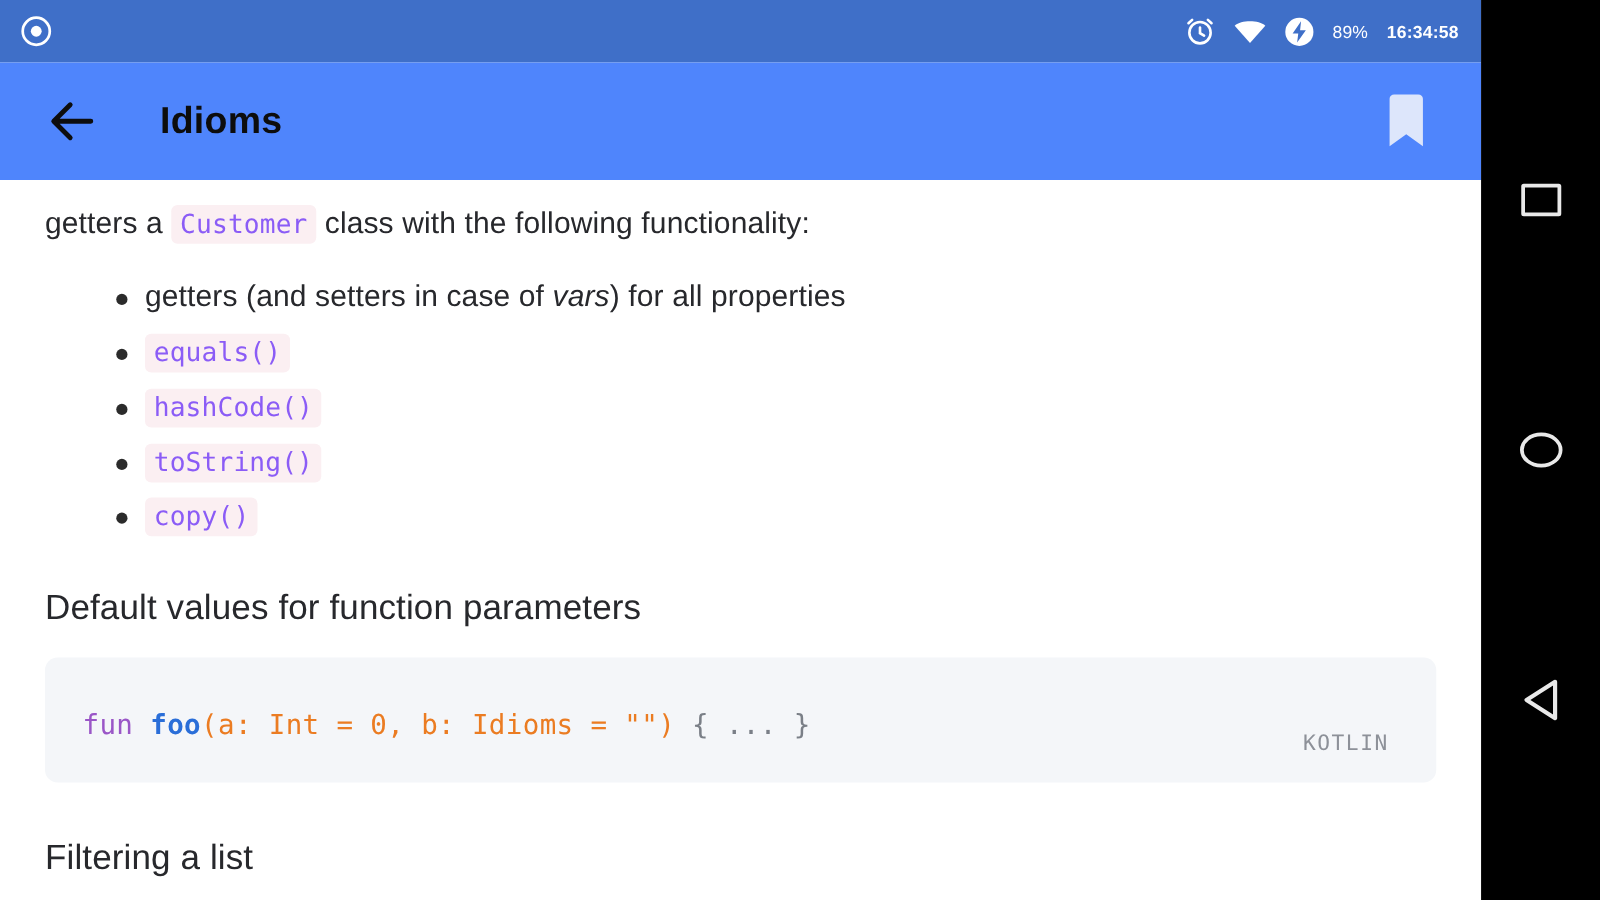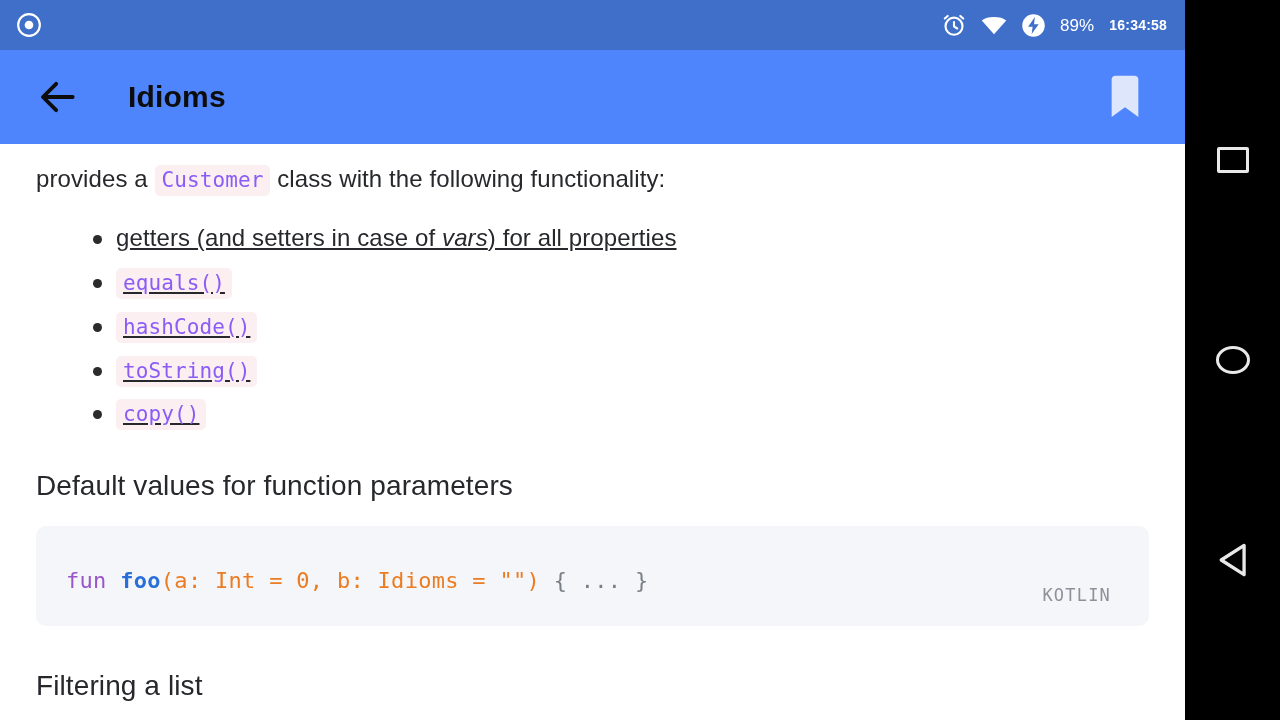--- a/index.html
+++ b/index.html
@@ -32,21 +32,21 @@
     padding:0 18px 0 16px;
   }
   .status-left { display:flex; align-items:center; }
   .status-right {
     margin-left:auto;
     display:flex; align-items:center; gap:11px;
   }
   .rec-icon { width:26px; height:26px; display:block; }
   .sb-icon { display:block; }
   .battery-pct {
-    color:#ffffff; font-size:17px; font-weight:400;
+    color:#ffffff; font-size:14px; font-weight:400;
     letter-spacing:.1px; line-height:1;
     margin-left:2px;
   }
   .clock {
     color:#ffffff; font-size:14px; font-weight:700;
     letter-spacing:.2px; line-height:1;
     margin-left:4px;
   }
 
   
@@ -104,21 +104,20 @@
     margin-top:22px;
   }
   ul.bullets li {
     position:relative;
     padding-left:80px;
     font-size:24px;
     color:#27282c;
     line-height:1.58;
     margin-bottom:6px;
     letter-spacing:.1px;
-    text-decoration:underline;
   }
   ul.bullets li::before {
     content:"";
     position:absolute;
     left:57px; top:16px;
     width:9px; height:9px;
     border-radius:50%;
     background:#2b2b2b;
   }
   .ital { font-style:italic; }
@@ -229,21 +228,21 @@
       <div class="app-title">Idioms</div>
       <div class="bookmark-btn">
         <svg class="bookmark-icon" viewBox="0 0 24 28">
           <path d="M4 3.2 C4 2 5 1.2 6.2 1.2 H17.8 C19 1.2 20 2 20 3.2 V26 L12 20.2 L4 26 Z" fill="#dde6fb"></path>
         </svg>
       </div>
     </div>
 
     <div class="doc">
 
-      <p class="para"><span>provides a</span>
+      <p class="para"><span>getters a</span>
         <code class="chip">Customer</code>
         <span>class with the following functionality:</span></p>
 
       <ul class="bullets">
         <li><span>getters (and setters in case of </span><span class="ital">vars</span><span>) for all properties</span></li>
 
         <li><code class="chip">equals()</code></li>
 
         <li><code class="chip">hashCode()</code></li>
 

